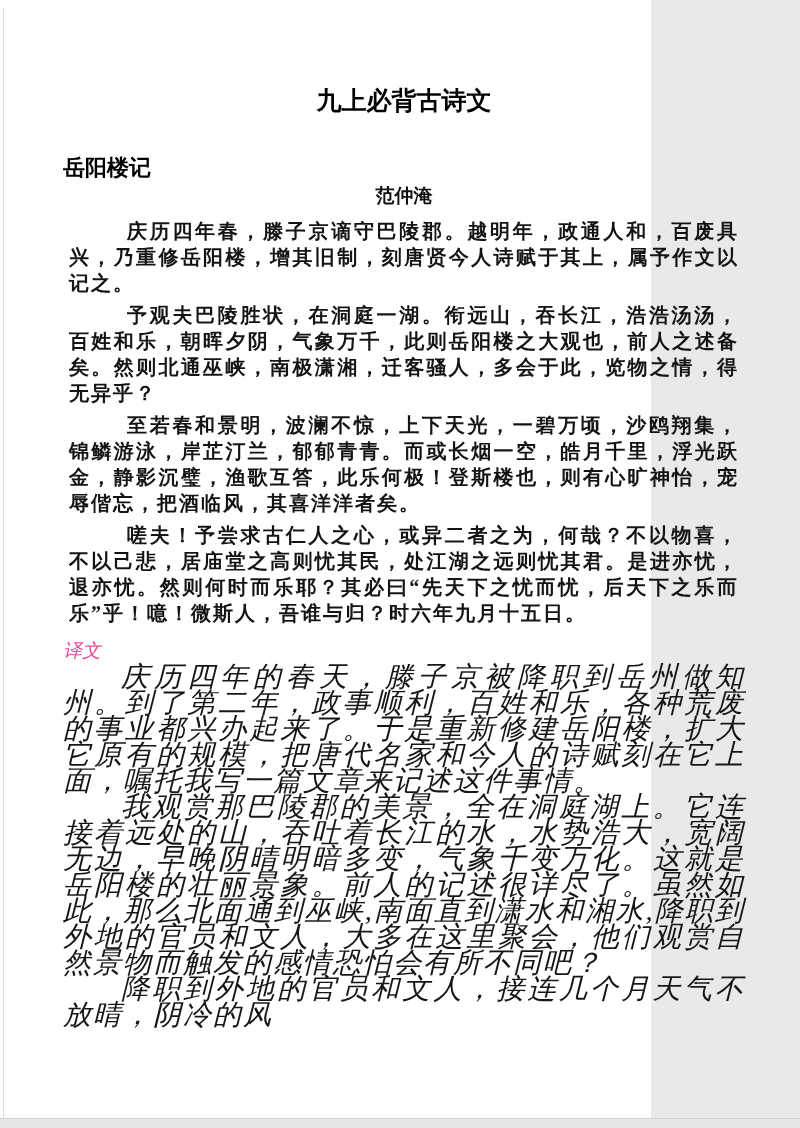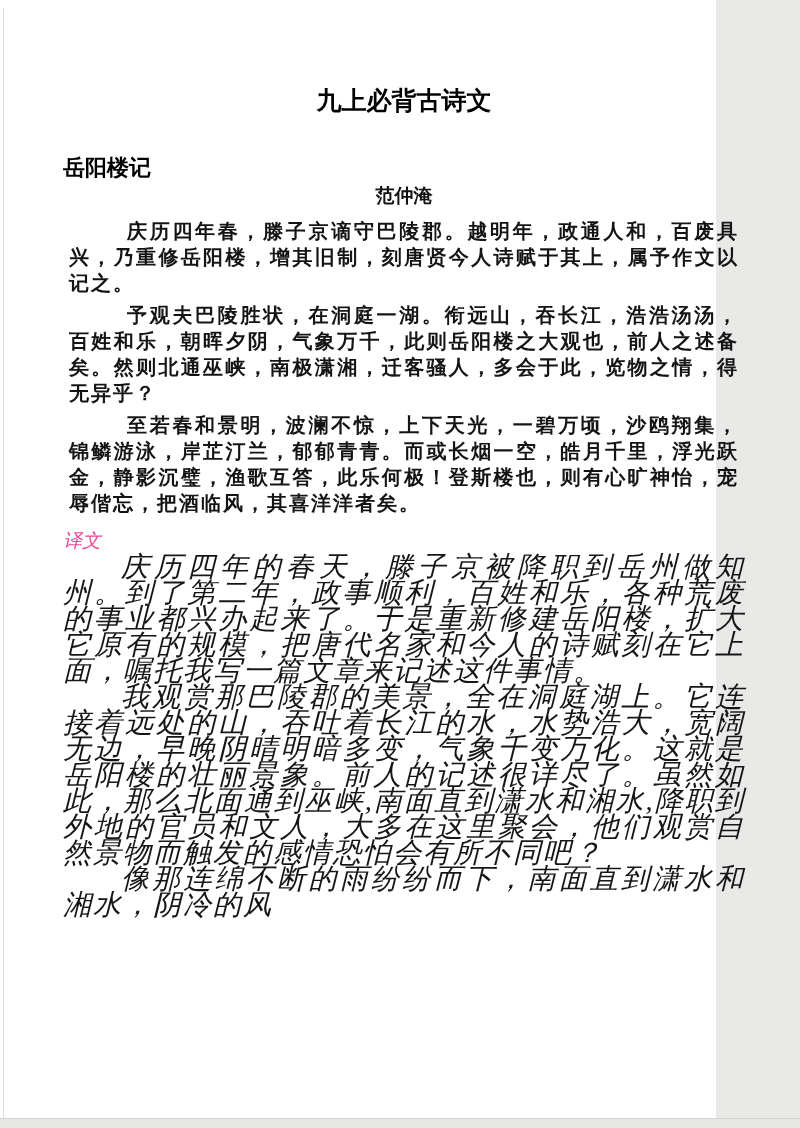--- a/index.html
+++ b/index.html
@@ -8,21 +8,21 @@
     width: 800px;
     height: 1128px;
     background: #e9e9e7;
     overflow: hidden;
     font-family: "Liberation Serif", serif;
   }
   .page {
     position: absolute;
     top: 0;
     left: 0;
-    width: 716px;
+    width: 651px;
     height: 1118px;
     background: #ffffff;
     box-sizing: border-box;
   }
   .left-edge-line {
     position: absolute;
     left: 3px;
     top: 8px;
     width: 1px;
     height: 1110px;
@@ -119,25 +119,26 @@
     <div class="main-title">九上必背古诗文</div>
 
     <div class="poem-title">岳阳楼记</div>
 
     <div class="poem-author">范仲淹</div>
 
     <div class="classical">
       <p>庆历四年春，滕子京谪守巴陵郡。越明年，政通人和，百废具兴，乃重修岳阳楼，增其旧制，刻唐贤今人诗赋于其上，属予作文以记之。</p>
       <p>予观夫巴陵胜状，在洞庭一湖。衔远山，吞长江，浩浩汤汤，百姓和乐，朝晖夕阴，气象万千，此则岳阳楼之大观也，前人之述备矣。然则北通巫峡，南极潇湘，迁客骚人，多会于此，览物之情，得无异乎？</p>
       <p>至若春和景明，波澜不惊，上下天光，一碧万顷，沙鸥翔集，锦鳞游泳，岸芷汀兰，郁郁青青。而或长烟一空，皓月千里，浮光跃金，静影沉璧，渔歌互答，此乐何极！登斯楼也，则有心旷神怡，宠辱偕忘，把酒临风，其喜洋洋者矣。</p>
+      <p>嗟夫！予尝求古仁人之心，或异二者之为，何哉？不以物喜，不以己悲，居庙堂之高则忧其民，处江湖之远则忧其君。是进亦忧，退亦忧。然则何时而乐耶？其必曰“先天下之忧而忧，后天下之乐而乐”乎！噫！微斯人，吾谁与归？时六年九月十五日。</p>
     </div>
 
     <div class="translation">
       <p class="translation-label">译文</p>
       <p class="t-para">庆历四年的春天，滕子京被降职到岳州做知州。到了第二年，政事顺利，百姓和乐，各种荒废的事业都兴办起来了。于是重新修建岳阳楼，扩大它原有的规模，把唐代名家和今人的诗赋刻在它上面，嘱托我写一篇文章来记述这件事情。</p>
       <p class="t-para">我观赏那巴陵郡的美景，全在洞庭湖上。它连接着远处的山，吞吐着长江的水，水势浩大，宽阔无边，早晚阴晴明暗多变，气象千变万化。这就是岳阳楼的壮丽景象。前人的记述很详尽了。虽然如此，那么北面通到巫峡,南面直到潇水和湘水,降职到外地的官员和文人，大多在这里聚会，他们观赏自然景物而触发的感情恐怕会有所不同吧？</p>
-      <p class="t-para">像那连绵不断的雨纷纷而下，南面直到潇水和湘水，阴冷的风</p>
+      <p class="t-para">降职到外地的官员和文人，接连几个月天气不放晴，阴冷的风</p>
     </div>
 
   </div>
 </div>
 
 <div class="bottom-edge"></div>
 
 </body></html>

